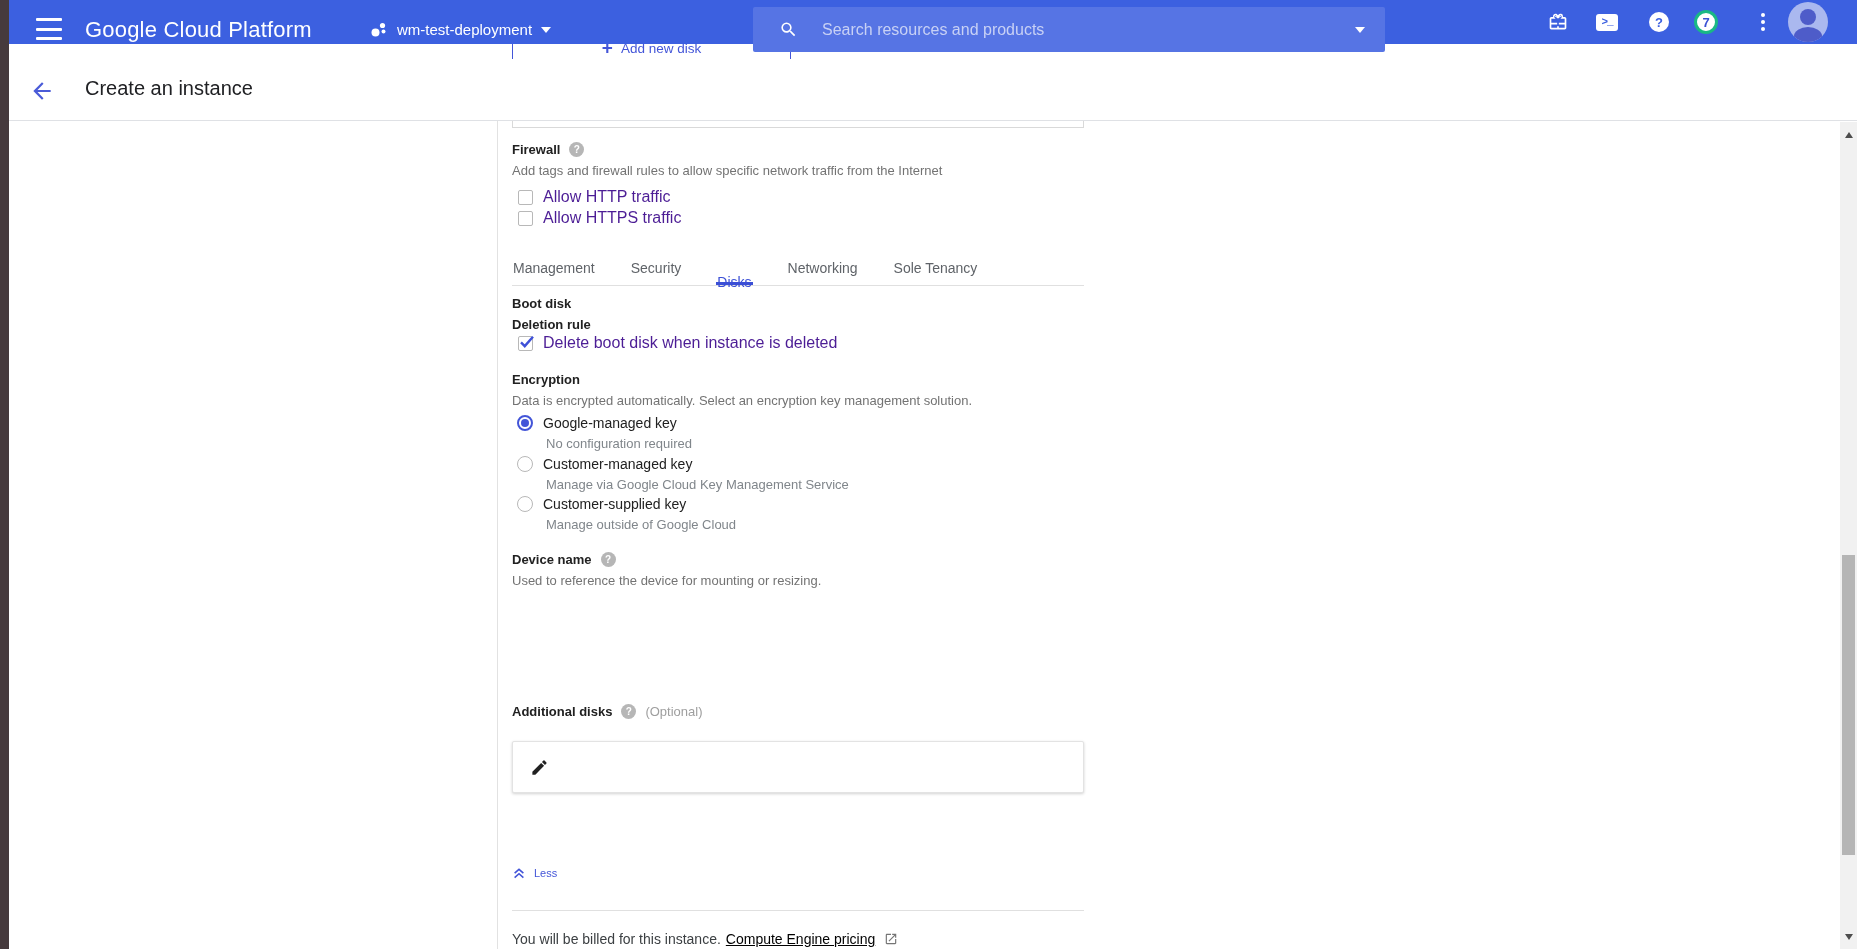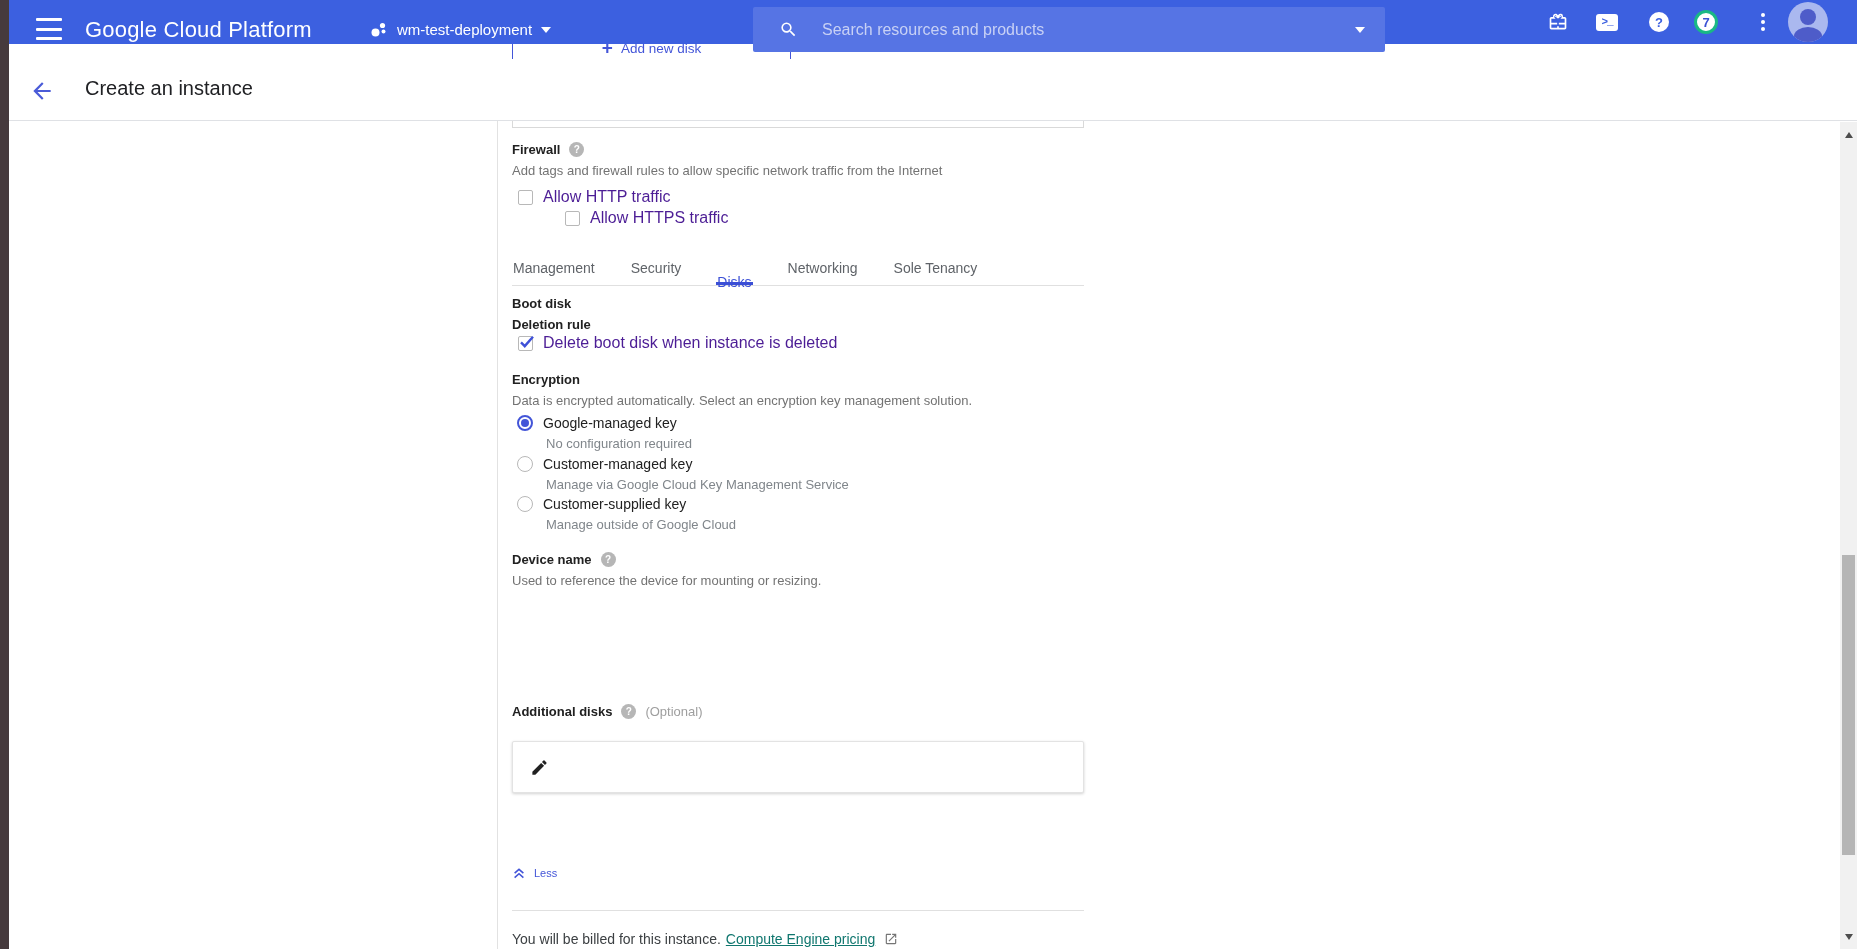--- a/index.html
+++ b/index.html
@@ -116,21 +116,21 @@
   .btn .plus { font-size:19px; font-weight:bold; line-height:1; margin-top:-2px; }
   .btn-add { left:0; top:815px; width:279px; }
   .btn-attach { left:296px; top:815px; width:276px; }
 
   .less { left:0; top:866px; display:flex; align-items:center; gap:8px; color:#4355d8; font-size:11px; cursor:pointer; }
 
   .divider { left:0; top:910px; width:572px; height:1px; background:#e0e0e0; }
 
   .billing { left:0; top:931px; display:flex; align-items:center; gap:5px; white-space:nowrap; }
   .billing .t { font-size:14px; color:#3c4043; }
-  .billing a { font-size:14px; color:#0f766e; text-decoration:underline; cursor:pointer;text-align:right; }
+  .billing a { font-size:14px; color:#000000; text-decoration:underline; cursor:pointer;text-align:right; }
   .billing svg { margin-left:4px; }
 
   
   .scrollbar { position:absolute; right:0; top:122px; width:17px; height:827px; background:#f1f1f1; z-index:20; }
   .sb-arrow { position:absolute; left:0; width:17px; height:17px; display:flex; align-items:center; justify-content:center; cursor:pointer; }
   .sb-up { top:4px; }
   .sb-down { bottom:4px; }
   .tri-up { width:0; height:0; border-left:4px solid transparent; border-right:4px solid transparent; border-bottom:6px solid #4d4d4d; }
   .tri-down { width:0; height:0; border-left:4px solid transparent; border-right:4px solid transparent; border-top:6px solid #4d4d4d; }
   .sb-thumb { position:absolute; left:2px; width:13px; top:433px; height:300px; background:#b5b5b5; cursor:pointer; }
@@ -212,21 +212,21 @@
     <div class="sec-label" style="left:0;top:142px;">
       <span>Firewall</span>
       <span class="qicon">?</span>
     </div>
     <div class="desc" style="left:0;top:163px;">Add tags and firewall rules to allow specific network traffic from the Internet</div>
 
     <div class="chk-row" style="top:188px;">
       <span class="chk"></span>
       <span class="chk-label">Allow HTTP traffic</span>
     </div>
-    <div class="chk-row" style="top:209px;margin-left:47px;">
+    <div class="chk-row" style="top:209px;">
       <span class="chk"></span>
       <span class="chk-label">Allow HTTPS traffic</span>
     </div>
 
     
     <div class="tabs">
       <div class="tab">Management</div>
       <div class="tab">Security</div>
       <div class="tab active">Disks</div>
       <div class="tab">Networking</div>

